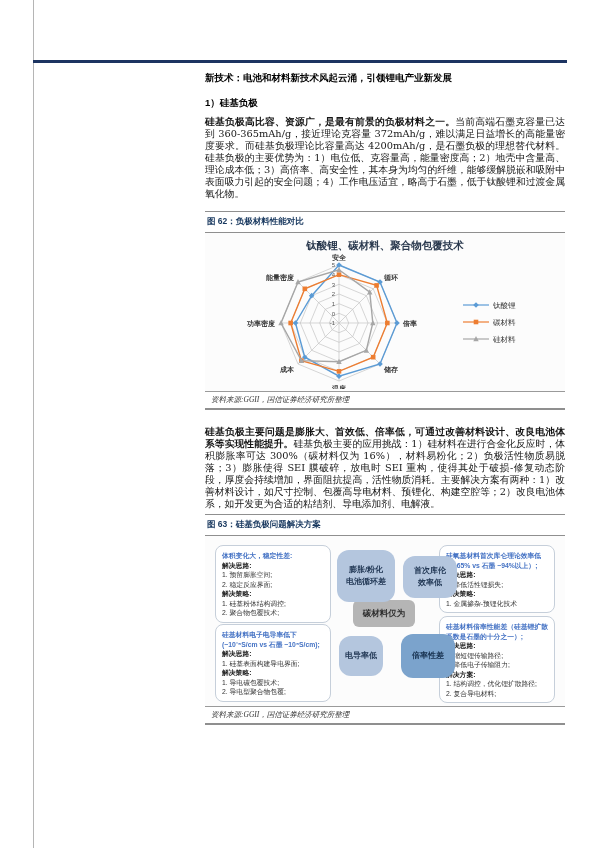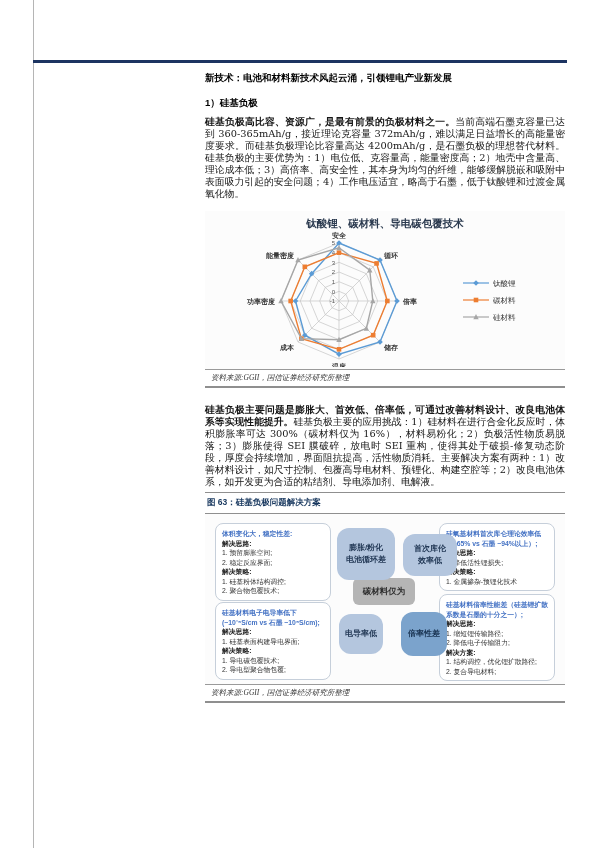--- a/index.html
+++ b/index.html
@@ -41,21 +41,21 @@
   .pos-tl{left:2px;top:5px;width:116px;}
   .pos-tr{left:226px;top:5px;width:116px;}
   .pos-bl{left:2px;top:84px;width:116px;}
   .pos-br{left:226px;top:76px;width:116px;}
   .node{position:absolute;border-radius:12px;background:#b4c6de;color:#243a57;font-size:8px;font-weight:700;
         display:flex;flex-direction:column;align-items:center;justify-content:center;text-align:center;line-height:1.55;}
   .node.dark{background:#7ba3cc;color:#17314f;}
   .node-tl{left:124px;top:10px;width:58px;height:52px;}
   .node-tr{left:190px;top:16px;width:54px;height:42px;}
   .node-bl{left:126px;top:96px;width:44px;height:40px;}
-  .node-br{left:188px;top:94px;width:46px;height:44px;font-family:Liberation Serif, serif;}
+  .node-br{left:188px;top:94px;width:54px;height:44px;font-family:Liberation Serif, serif;}
   .center-node{position:absolute;left:140px;top:60px;width:62px;height:27px;background:#b5b5b5;border-radius:6px;
                display:flex;align-items:center;justify-content:center;font-size:8.5px;font-weight:700;color:#2e2e2e;}
   
   .ftr{position:absolute;left:55px;right:35px;top:790px;display:flex;justify-content:space-between;
        font-family:"DejaVu Serif","Liberation Serif",serif;font-style:italic;}
   .disc{font-size:8px;color:#222;}
   .slogan{font-size:9px;font-weight:700;color:#000;}
 </style>
 </head>
 <body>
@@ -65,22 +65,23 @@
 
   <div class="header-rule"></div>
 
   <div class="content">
     <h1 class="doc-title">新技术：电池和材料新技术风起云涌，引领锂电产业新发展</h1>
     <h2 class="sec-head">1）硅基负极</h2>
 
     <p class="body-para"><span class="seg-bold">硅基负极高比容、资源广，是最有前景的负极材料之一。</span><span>当前高端石墨克容量已达到 360-365mAh/g，接近理论克容量 372mAh/g，难以满足日益增长的高能量密度要求。而硅基负极理论比容量高达 4200mAh/g，是石墨负极的理想替代材料。硅基负极的主要优势为：1）电位低、克容量高，能量密度高；2）地壳中含量高、理论成本低；3）高倍率、高安全性，其本身为均匀的纤维，能够缓解脱嵌和吸附中表面吸力引起的安全问题；4）工作电压适宜，略高于石墨，低于钛酸锂和过渡金属氧化物。</span></p>
 
     <figure class="fig" style="margin-left:0;margin-right:0">
+      <figcaption class="fig-caption">图 62：负极材料性能对比</figcaption>
       <div class="fig-body">
-        <div class="chart-title">钛酸锂、碳材料、导电碳包覆技术</div>
+        <div class="chart-title">钛酸锂、碳材料、聚合物包覆技术</div>
         <svg id="radar-svg" viewBox="0 0 336 136" width="336" height="136">
             <polygon points="122.0,60.3 128.8,63.2 131.7,70.0 128.8,76.8 122.0,79.7 115.2,76.8 112.3,70.0 115.2,63.2" fill="none" stroke="#c4c4c4" stroke-width="0.7"></polygon>
             <polygon points="122.0,50.7 135.7,56.3 141.3,70.0 135.7,83.7 122.0,89.3 108.3,83.7 102.7,70.0 108.3,56.3" fill="none" stroke="#c4c4c4" stroke-width="0.7"></polygon>
             <polygon points="122.0,41.0 142.5,49.5 151.0,70.0 142.5,90.5 122.0,99.0 101.5,90.5 93.0,70.0 101.5,49.5" fill="none" stroke="#c4c4c4" stroke-width="0.7"></polygon>
             <polygon points="122.0,31.3 149.3,42.7 160.7,70.0 149.3,97.3 122.0,108.7 94.7,97.3 83.3,70.0 94.7,42.7" fill="none" stroke="#c4c4c4" stroke-width="0.7"></polygon>
             <polygon points="122.0,21.7 156.2,35.8 170.3,70.0 156.2,104.2 122.0,118.3 87.8,104.2 73.7,70.0 87.8,35.8" fill="none" stroke="#c4c4c4" stroke-width="0.7"></polygon>
             <polygon points="122.0,12.0 163.0,29.0 180.0,70.0 163.0,111.0 122.0,128.0 81.0,111.0 64.0,70.0 81.0,29.0" fill="none" stroke="#c4c4c4" stroke-width="0.7"></polygon>
             <line x1="122" y1="70" x2="122.0" y2="12.0" stroke="#c4c4c4" stroke-width="0.7"></line>
             <line x1="122" y1="70" x2="163.0" y2="29.0" stroke="#c4c4c4" stroke-width="0.7"></line>
             <line x1="122" y1="70" x2="180.0" y2="70.0" stroke="#c4c4c4" stroke-width="0.7"></line>

